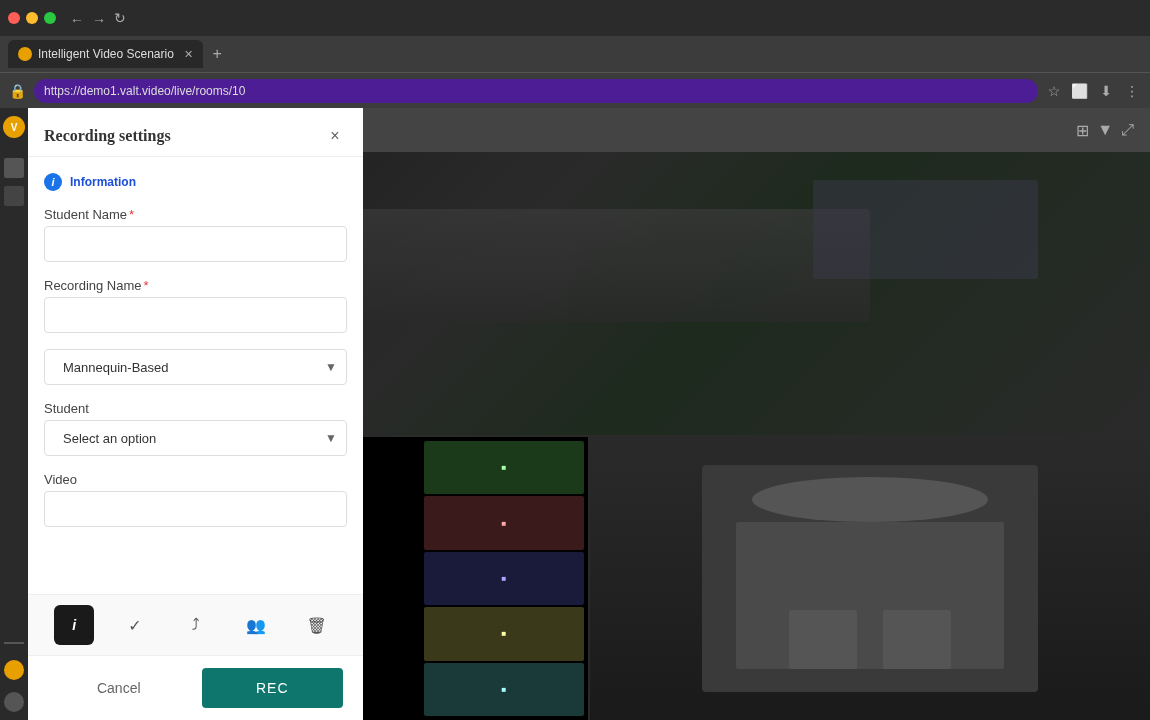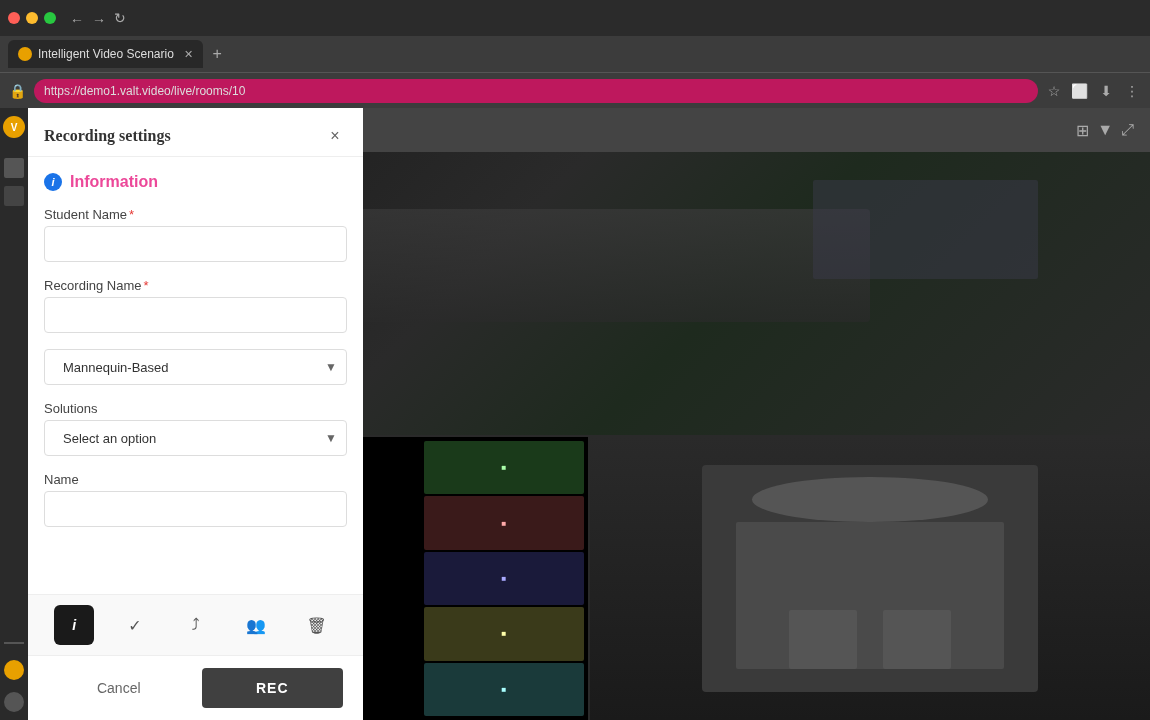--- a/index.html
+++ b/index.html
@@ -58,21 +58,21 @@
       display: flex;
       align-items: center;
       height: 36px;
       background: #3c3c3c;
       padding: 0 8px;
       gap: 6px;
       border-top: 1px solid #555;
     }
     .address-input {
       flex: 1;
-      background: #be185d;
+      background: #4c1d95;
       border: none;
       border-radius: 12px;
       height: 24px;
       color: #ddd;
       padding: 0 10px;
       font-size: 12px;
     }
     .browser-action-icon {
       color: #aaa;
       font-size: 14px;
@@ -158,23 +158,23 @@
       width: 18px; height: 18px;
       border-radius: 50%;
       background: #1a73e8;
       color: white;
       display: flex; align-items: center; justify-content: center;
       font-size: 11px;
       font-weight: bold;
       font-style: italic;
     }
     .section-title {
-      font-size: 16px;
+      font-size: 12px;
       font-weight: 600;
-      color: #ec4899;
+      color: #1d4ed8;
     }
     .form-group {
       margin-bottom: 16px;
     }
     .form-label {
       font-size: 13px;
       color: #444;
       margin-bottom: 4px;
       display: block;
     }
@@ -255,25 +255,25 @@
       background: transparent;
       border: none;
       color: #666;
       font-size: 14px;
       cursor: pointer;
       border-radius: 4px;
     }
     .btn-rec {
       flex: 1;
       height: 40px;
-      background: #404040;
+      background: #0f766e;
       border: none;
       color: white;
       font-size: 14px;
-      font-weight: 700;
+      font-weight: 400;
       cursor: pointer;
       border-radius: 4px;
       letter-spacing: 1px;
       text-align: center;
     }
 
     
     .video-area {
       flex: 1;
       background: #3a3a3a;
@@ -418,31 +418,31 @@
           <select class="form-select">
             <option>Mannequin-Based</option>
             <option>Standardized Patient</option>
             <option>Task Trainer</option>
           </select>
           <span class="select-arrow">▼</span>
         </div>
       </div>
 
       <div class="form-group">
-        <label class="form-label">Solutions</label>
+        <label class="form-label">Student</label>
         <div class="select-wrapper">
           <select class="form-select">
             <option value="">Select an option</option>
           </select>
           <span class="select-arrow">▼</span>
         </div>
       </div>
 
       <div class="form-group">
-        <label class="form-label">Name</label>
+        <label class="form-label">Video</label>
         <input type="text" class="form-input" style="">
       </div>
     </div>
 
     <div class="modal-toolbar">
       <button class="toolbar-btn active">
         <span style="font-size:14px;font-weight:bold;font-style:italic;">i</span>
       </button>
       <button class="toolbar-btn">
         <span>✓</span>

